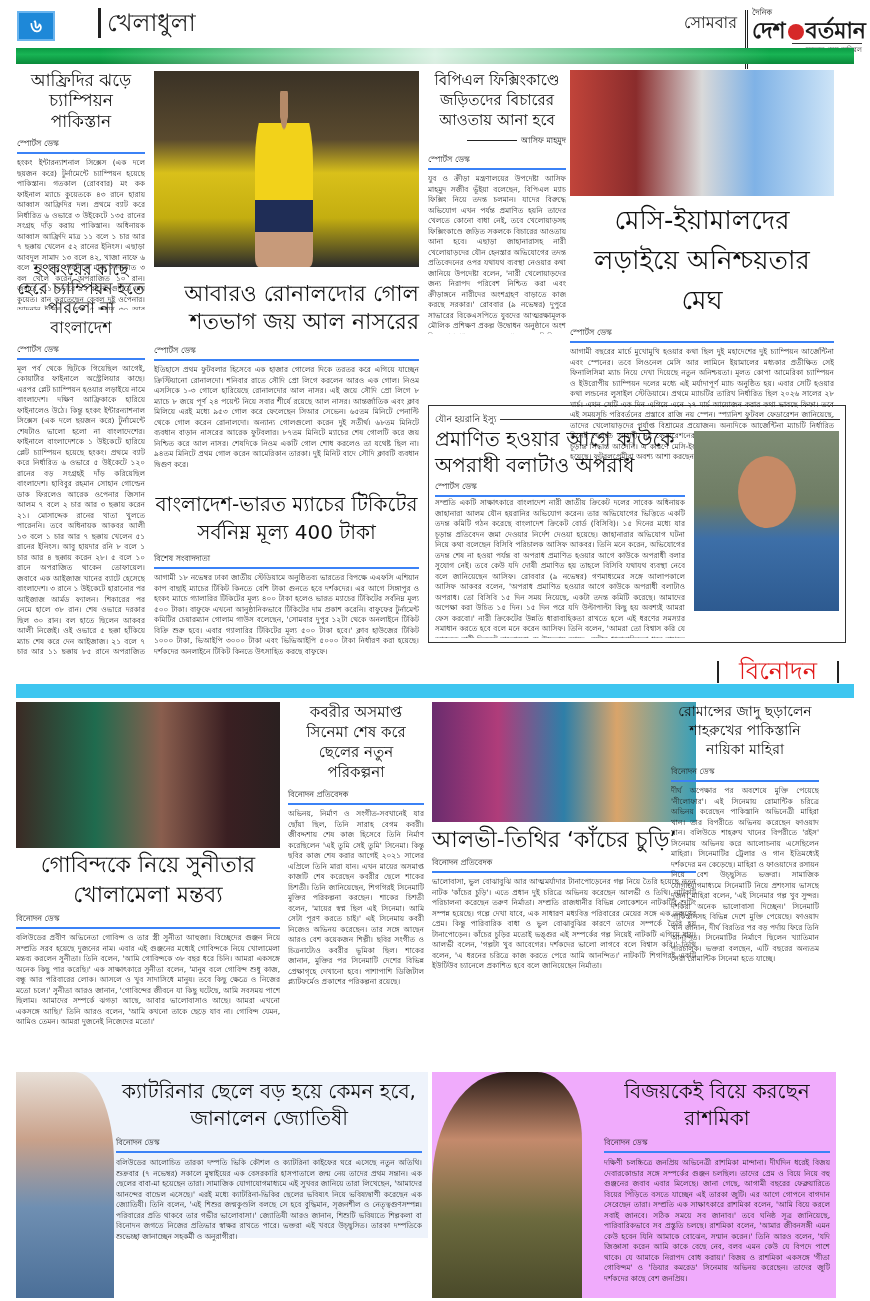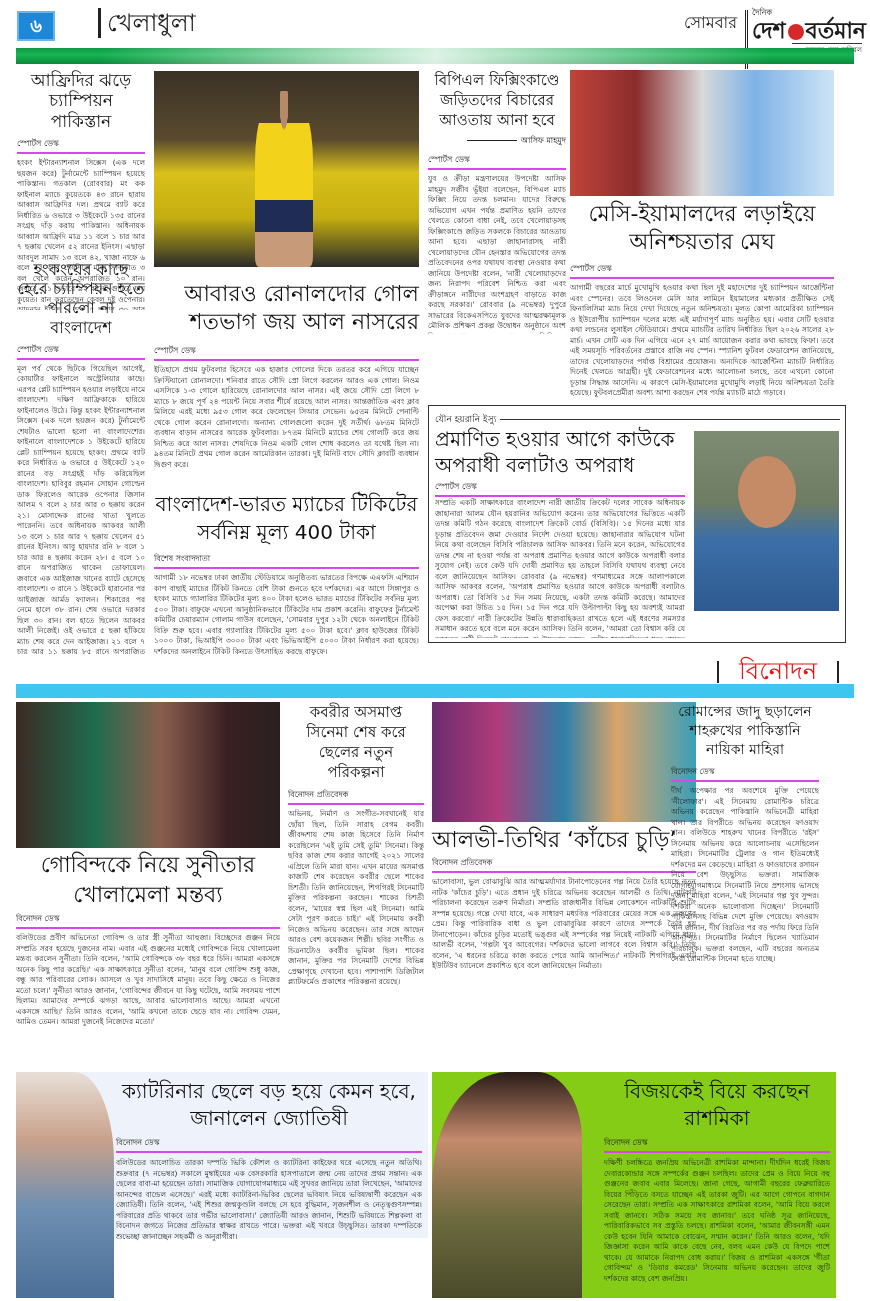--- a/index.html
+++ b/index.html
@@ -11,39 +11,39 @@
   .dateblock .day { font-size: 16px; color: #222; }
   .dateblock .date { font-size: 10px; color: #333; margin-top: 15px; }
   .logo { left: 752px; top: 6px; width: 110px; }
   .logo .small { font-size: 8px; color: #222; }
   .logo .name { font-size: 22px; font-weight: bold; color: #1b1b1b; line-height: 24px; white-space: nowrap; }
   .logo .name .mark { display: inline-block; width: 16px; height: 16px; border-radius: 50%; background: #d62828; vertical-align: middle; margin: 0 2px; }
   .logo .slogan { font-size: 7px; color: #333; text-align: right; border-top: 1px solid #333; margin-left: 40px; }
   .green-bar { left: 16px; top: 48px; width: 838px; height: 16px; background: linear-gradient(180deg,#0c9a44 0%, #18b454 40%, #0a8a3a 100%); }
   .green-bar::after { content:""; position:absolute; left:0; top:0; width:100%; height:100%; background: linear-gradient(90deg, rgba(255,255,255,0) 10%, rgba(255,255,255,0.85) 50%, rgba(255,255,255,0) 90%); }
   .headline { text-align: center; color: #111; line-height: 1.2; font-family: "DejaVu Sans", sans-serif; }
-  .byline { font-size: 8px; color: #222; border-bottom: 2px solid #d946ef; padding-bottom: 2px; margin-bottom: 4px; }
+  .byline { font-size: 8px; color: #222; border-bottom: 2px solid #3b82f6; padding-bottom: 2px; margin-bottom: 4px; }
   .body-text { font-size: 7.4px; line-height: 10.5px; color: #222; text-align: justify; }
   .photo { background: #888; overflow: hidden; }
   .ph-ronaldo { background: linear-gradient(180deg,#3a3226 0%, #5a4a2e 35%, #d9c01a 52%, #c4ae10 75%, #2b2b2b 100%); }
   .ph-ronaldo .player { position:absolute; left: 38%; top: 10%; width: 22%; height: 90%; background: radial-gradient(ellipse at 50% 8%, #b58a68 0 10%, transparent 11%), linear-gradient(180deg, transparent 0 18%, #f2d21a 18% 62%, #1f2d56 62% 80%, #c79a7a 80% 100%); border-radius: 40% 40% 6% 6%; }
   .ph-messi { background: linear-gradient(90deg,#c1443a 0%, #8a2c2c 25%, #d9d9d9 50%, #7fb2e6 70%, #cde4f7 100%); }
   .ph-asif { background: linear-gradient(180deg,#7e8c74 0%, #6e7c64 40%, #3d6fa8 60%, #2d5a90 100%); }
   .ph-asif::before { content:""; position:absolute; left:30%; top:14%; width:40%; height:40%; border-radius:50%; background:#c58a66; }
   .ph-sunita { background: linear-gradient(90deg,#3b2a24 0%, #1f6b4e 30%, #8a5e4e 55%, #3a1f22 80%, #2a2020 100%); }
   .ph-alvi { background: linear-gradient(90deg,#6a2c6e 0%, #b03c7a 25%, #2e7fa8 50%, #d9a46a 70%, #3aa0b8 100%); }
   .ph-katrina { background: linear-gradient(180deg,#e8e0d8 0%, #c9a18a 30%, #6f8fb2 60%, #4b6f98 100%); }
   .ph-rashmika { background: linear-gradient(180deg,#2a1c18 0%, #c48a6c 30%, #6c6a3e 65%, #4a4a2a 100%); }
   .jot { border: 1px solid #333; }
   .kicker { font-size: 9px; color: #222; display:flex; align-items:center; gap:4px; }
   .kicker .line { flex:1; height:1px; background:#333; }
   .vinodan { left: 688px; top: 656px; width: 180px; text-align: center; font-size: 24px; color: #e01a1a; line-height: 30px; }
   .vinodan .bar { display:inline-block; width:2px; height:22px; background:#222; vertical-align: middle; margin: 0 20px; }
   .blue-bar { left: 16px; top: 684px; width: 838px; height: 14px; background: #3ec6f0; }
-  .pink-box { background: #84cc16; }
+  .pink-box { background: #f0abfc; }
   .lightblue-box { background: #eef3fb; }
 </style>
 </head>
 <body>
 
 <div class="abs page-num">৬</div>
 <div class="abs sec-title">খেলাধুলা</div>
 <div class="abs dateblock">
   <div class="day">সোমবার</div>
   <div class="date">১০ নভেম্বর ২০২৫, ২৫ কার্তিক ১৪৩২</div>
@@ -88,21 +88,21 @@
   <div style="text-align:right; font-size:8px; margin-top:4px;">
     <span style="display:inline-block; width:50px; border-top:1px solid #222; vertical-align:middle; margin-right:4px;"></span><span>আসিফ মাহমুদ</span>
   </div>
   <div class="byline" style="margin-top:6px;">স্পোর্টস ডেস্ক</div>
   <div class="body-text" style="height:160px; overflow:hidden;">যুব ও ক্রীড়া মন্ত্রণালয়ের উপদেষ্টা আসিফ মাহমুদ সজীব ভূঁইয়া বলেছেন, বিপিএল ম্যাচ ফিক্সিং নিয়ে তদন্ত চলমান। যাদের বিরুদ্ধে অভিযোগ এখন পর্যন্ত প্রমাণিত হয়নি তাদের খেলতে কোনো বাধা নেই, তবে খেলোয়াড়সহ ফিক্সিংকাণ্ডে জড়িত সকলকে বিচারের আওতায় আনা হবে। এছাড়া জাহানারাসহ নারী খেলোয়াড়দের যৌন হেনস্তার অভিযোগের তদন্ত প্রতিবেদনের ওপর যথাযথ ব্যবস্থা নেওয়ার কথা জানিয়ে উপদেষ্টা বলেন, 'নারী খেলোয়াড়দের জন্য নিরাপদ পরিবেশ নিশ্চিত করা এবং ক্রীড়াঙ্গনে নারীদের অংশগ্রহণ বাড়াতে কাজ করছে সরকার।' রোববার (৯ নভেম্বর) দুপুরে সাভারের বিকেএসপিতে যুবদের আত্মরক্ষামূলক মৌলিক প্রশিক্ষণ প্রকল্প উদ্বোধন অনুষ্ঠানে অংশ নিয়ে গণমাধ্যমকে এসব কথা বলেন তিনি। এ সময় গত বিপিএলের ম্যাচ ফিক্সিং নিয়ে বিসিবির তদন্ত প্রতিবেদন প্রসঙ্গে তিনি বলেন, আমরা চাই দ্রুত এ বিষয়ে সিদ্ধান্ত আসুক।</div>
 </div>
 
 <div class="abs photo ph-messi" style="left:570px; top:70px; width:264px; height:126px;"></div>
 
 <div class="abs" style="left:570px; top:200px; width:264px;">
-  <div class="headline" style="font-size:22px; line-height:28px;">মেসি-ইয়ামালদের লড়াইয়ে অনিশ্চয়তার মেঘ</div>
+  <div class="headline" style="font-size:26px; line-height:40px;">মেসি-ইয়ামালদের লড়াইয়ে অনিশ্চয়তার মেঘ</div>
   <div class="byline" style="margin-top:6px;">স্পোর্টস ডেস্ক</div>
   <div class="body-text" style="height:120px; overflow:hidden;">আগামী বছরের মার্চে মুখোমুখি হওয়ার কথা ছিল দুই মহাদেশের দুই চ্যাম্পিয়ন আর্জেন্টিনা এবং স্পেনের। তবে লিওনেল মেসি আর লামিনে ইয়ামালের মধ্যকার প্রতীক্ষিত সেই ফিনালিসিমা ম্যাচ নিয়ে দেখা দিয়েছে নতুন অনিশ্চয়তা। মূলত কোপা আমেরিকা চ্যাম্পিয়ন ও ইউরোপীয় চ্যাম্পিয়ন দলের মধ্যে এই মর্যাদাপূর্ণ ম্যাচ অনুষ্ঠিত হয়। এবার সেটি হওয়ার কথা লন্ডনের লুসাইল স্টেডিয়ামে। প্রথমে ম্যাচটির তারিখ নির্ধারিত ছিল ২০২৬ সালের ২৮ মার্চ। এখন সেটি এক দিন এগিয়ে এনে ২৭ মার্চ আয়োজন করার কথা ভাবছে ফিফা। তবে এই সময়সূচি পরিবর্তনের প্রস্তাবে রাজি নয় স্পেন। স্প্যানিশ ফুটবল ফেডারেশন জানিয়েছে, তাদের খেলোয়াড়দের পর্যাপ্ত বিশ্রামের প্রয়োজন। অন্যদিকে আর্জেন্টিনা ম্যাচটি নির্ধারিত দিনেই খেলতে আগ্রহী। দুই ফেডারেশনের মধ্যে আলোচনা চলছে, তবে এখনো কোনো চূড়ান্ত সিদ্ধান্ত আসেনি। এ কারণে মেসি-ইয়ামালের মুখোমুখি লড়াই নিয়ে অনিশ্চয়তা তৈরি হয়েছে। ফুটবলপ্রেমীরা অবশ্য আশা করছেন শেষ পর্যন্ত ম্যাচটি মাঠে গড়াবে।</div>
 </div>
 
 <div class="abs jot" style="left:428px; top:405px; width:418px; height:238px;">
   <div class="abs" style="left:6px; top:6px; width:405px;">
     <div class="kicker">
         <span>যৌন হয়রানি ইস্যু</span>
         <span class="line"></span>
       </div>

